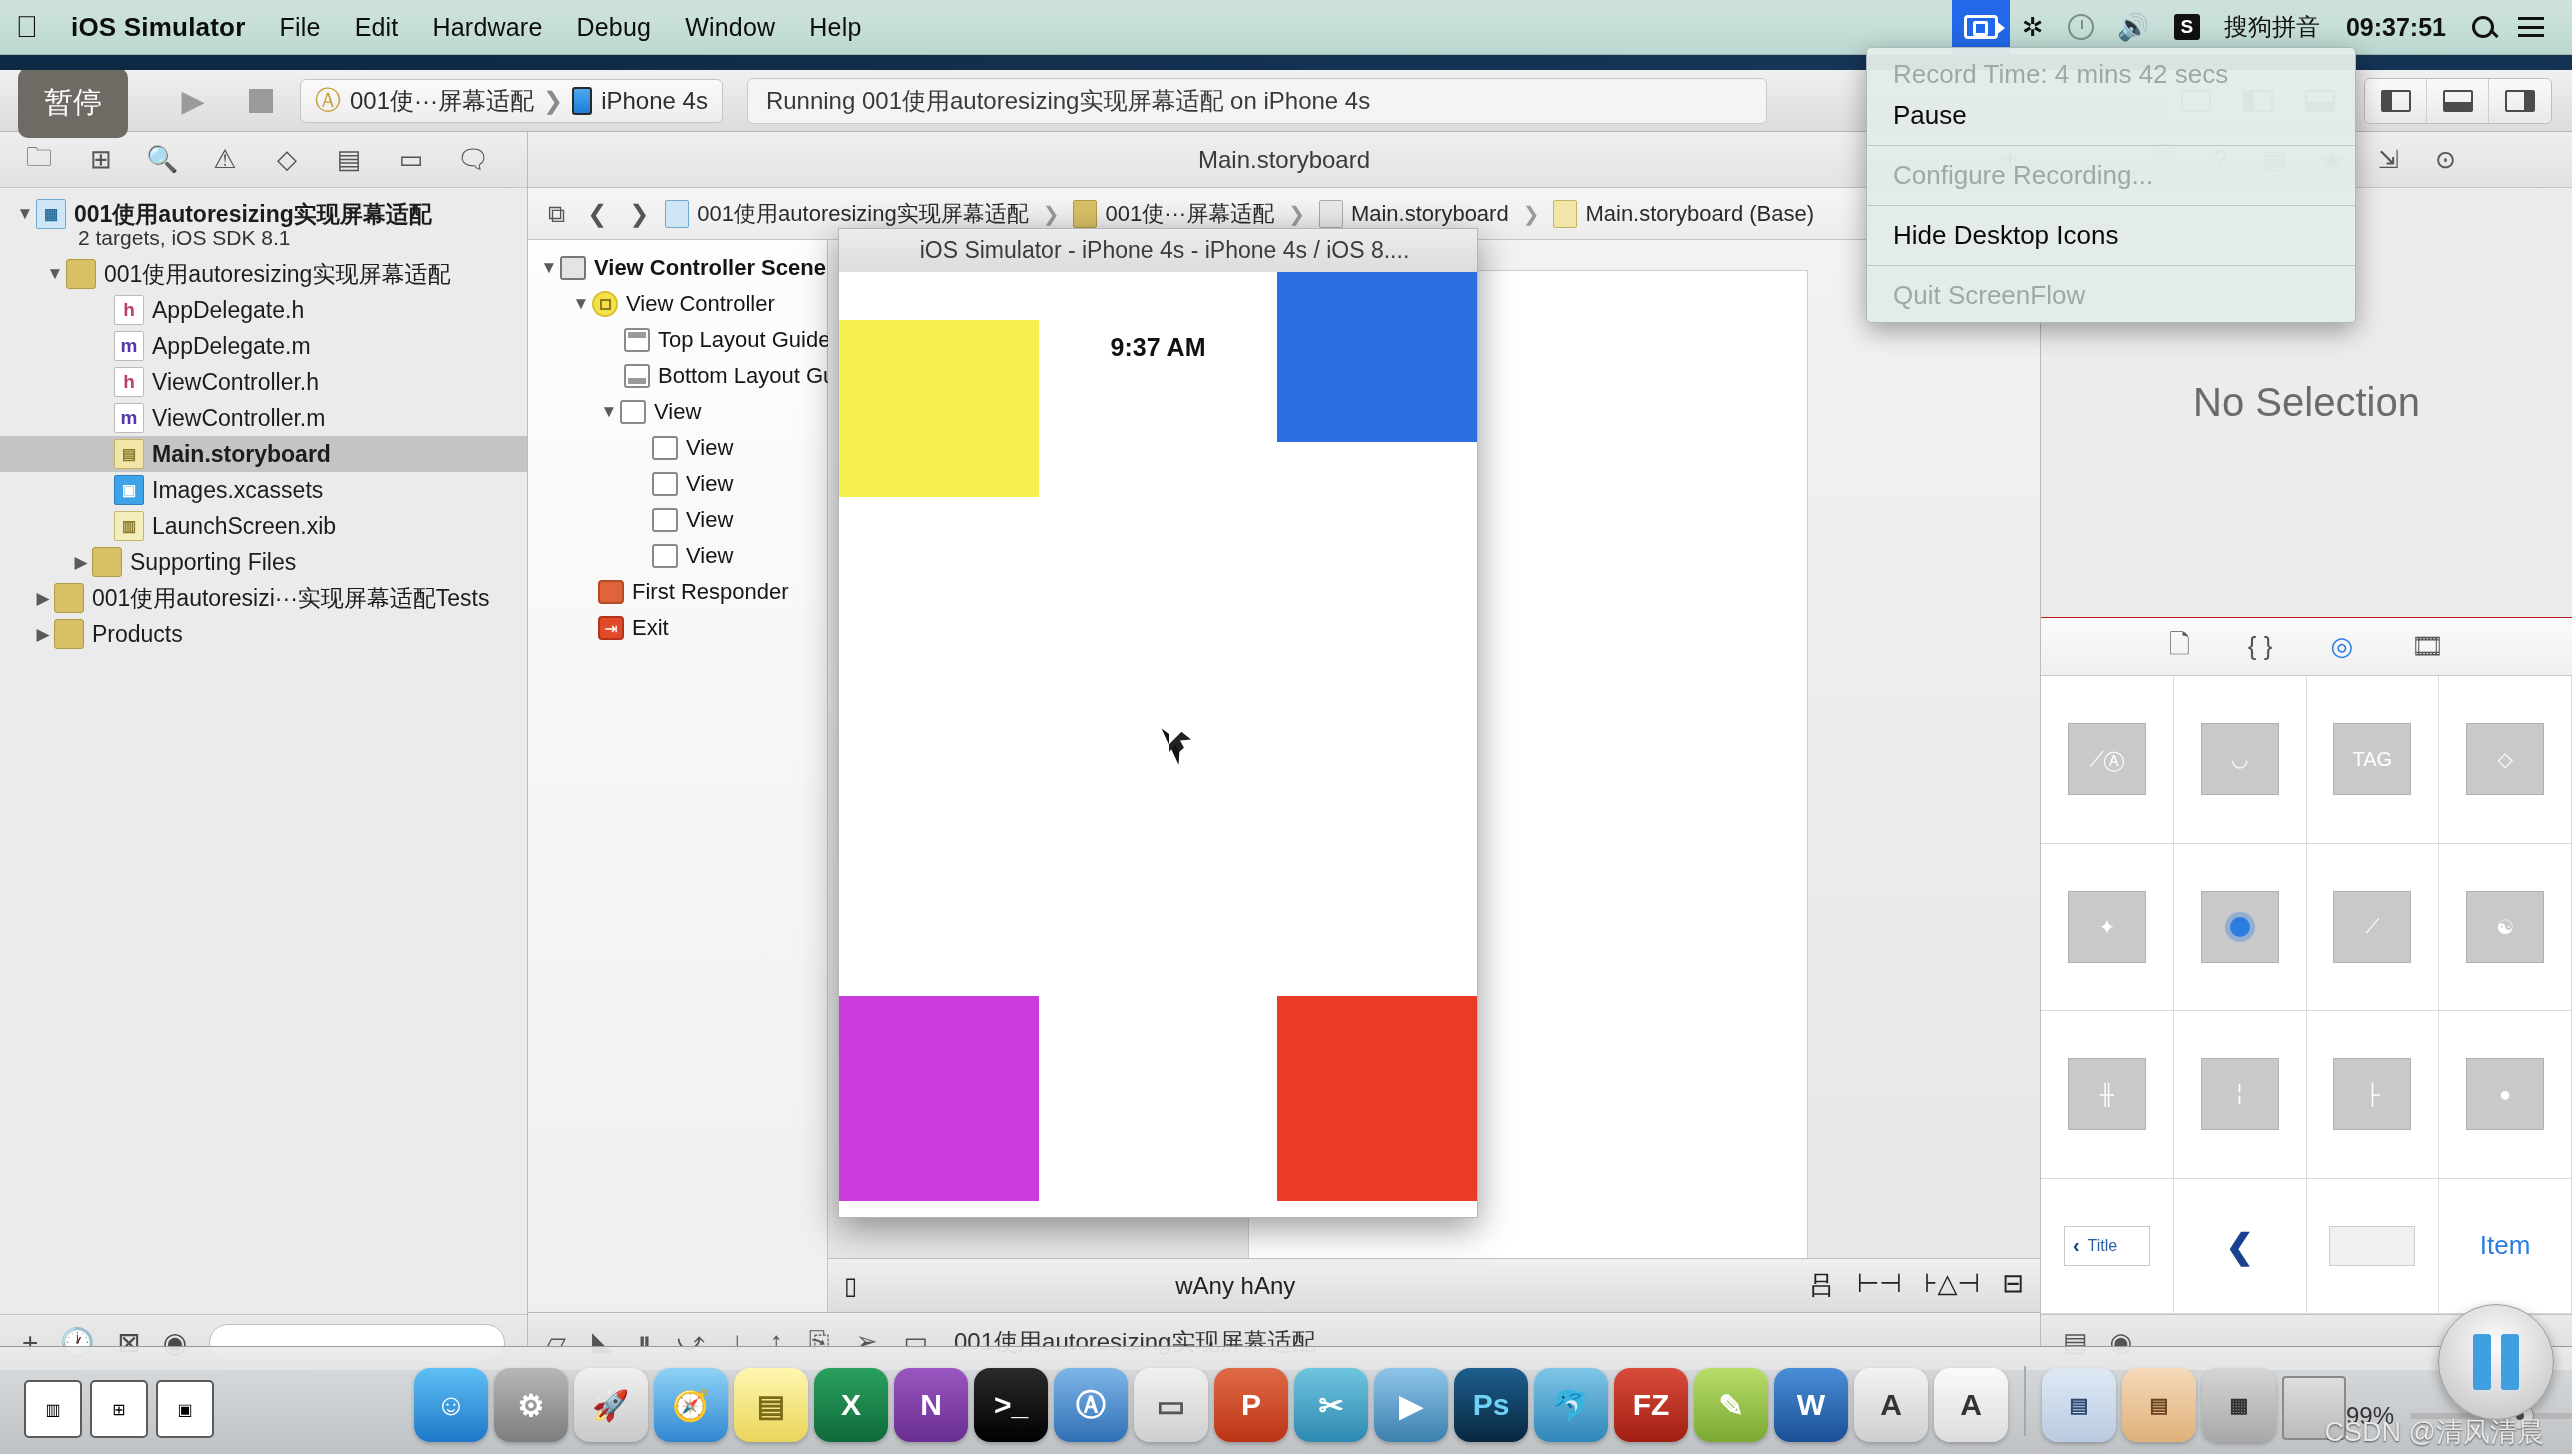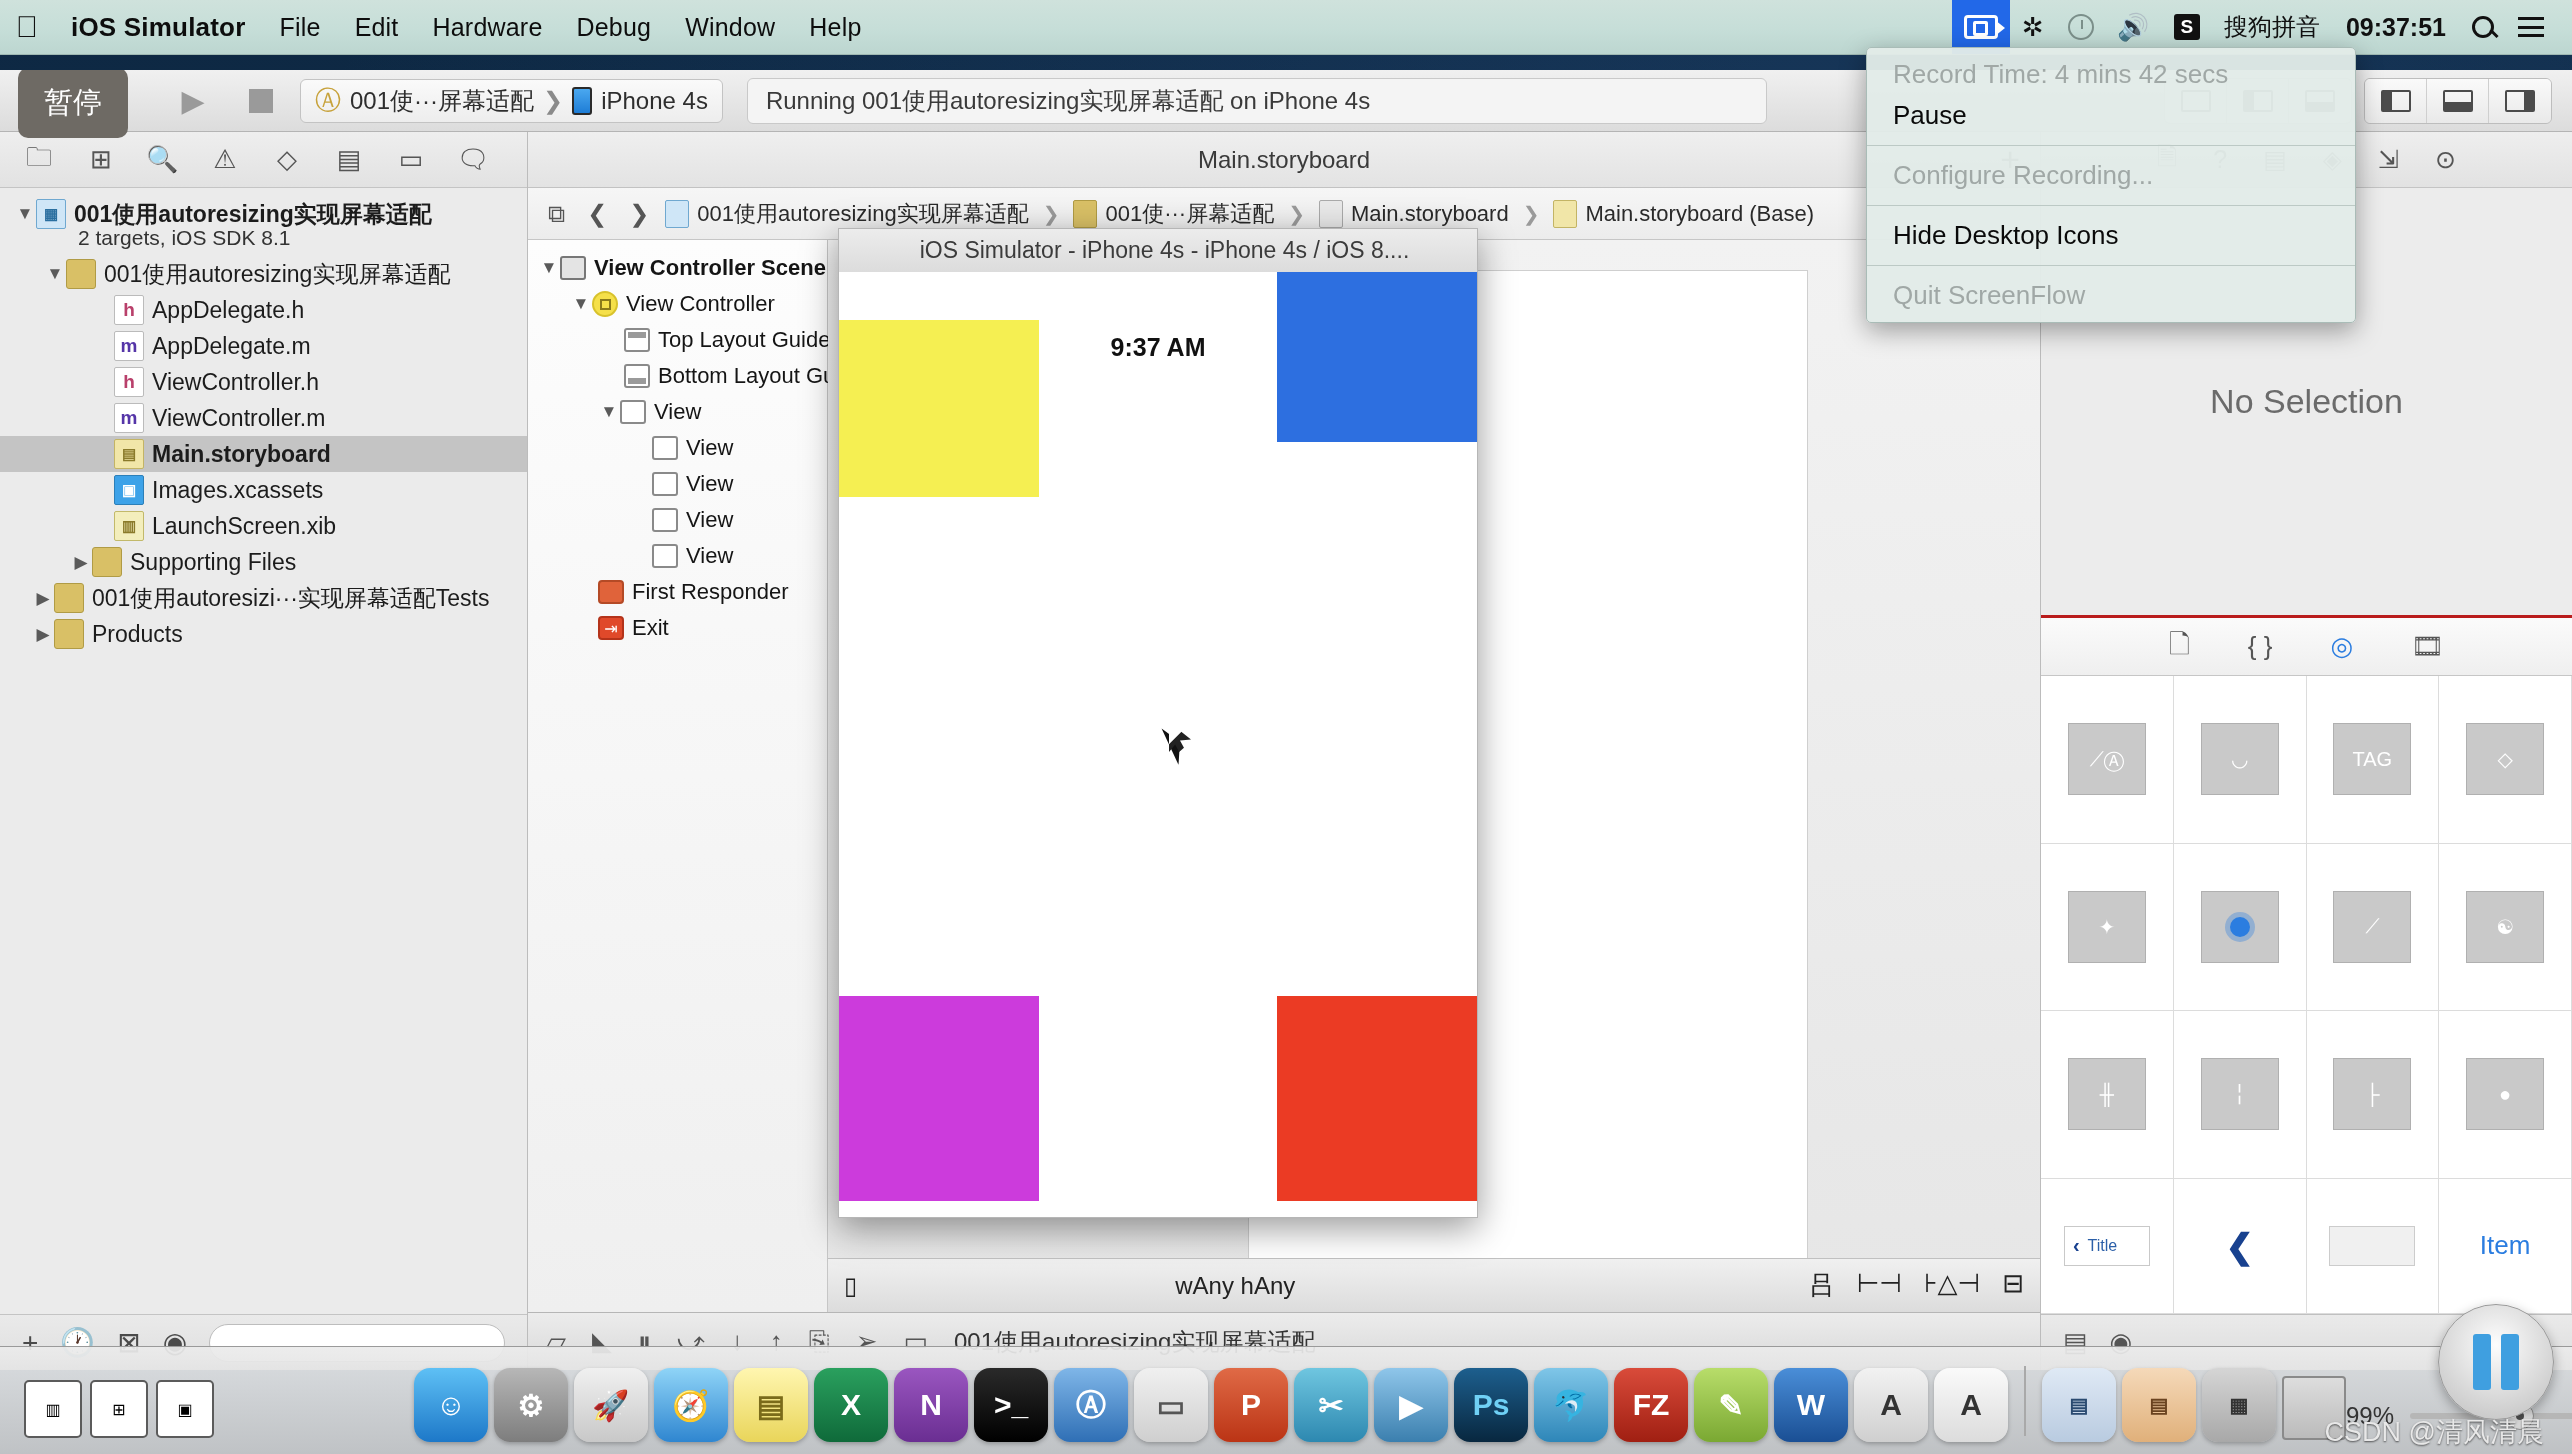--- a/index.html
+++ b/index.html
@@ -230,21 +230,21 @@
      clip-path:polygon(0 0, 0 100%, 28% 75%, 46% 100%, 68% 86%, 50% 62%, 100% 58%);
      filter:drop-shadow(0 0 1px #000); }
 
   
   .inspector{ width:532px; background:#ececec; border-left:1px solid #bcbcbc;
       display:flex; flex-direction:column; flex:0 0 532px;}
   .insp-tabs{ height:56px; background:linear-gradient(180deg,#eeeeee,#e2e2e2);
       border-bottom:1px solid #c4c4c4; display:flex; align-items:center; justify-content:center;
       gap:36px; font-size:25px; color:#555; }
   .insp-body{ height:430px; display:flex; align-items:center; justify-content:center;
-      font-size:34px; color:#6b6b6b; border-bottom:3px solid #b91c1c;}
+      font-size:40px; color:#6b6b6b; border-bottom:1px solid #b91c1c;}
   .lib-tabs{ height:58px; display:flex; align-items:center; justify-content:center; gap:58px;
       background:linear-gradient(180deg,#fbfbfb,#efefef); border-bottom:1px solid #c6c6c6;
       font-size:26px; color:#555; }
   .lib-tabs .sel{ color:#2b7de0; }
   .lib-grid{ flex:1; display:grid; grid-template-columns:repeat(4,1fr);
       background:#fff; overflow:hidden;}
   .lib-cell{ border-right:1px solid #dcdcdc; border-bottom:1px solid #dcdcdc;
       display:flex; align-items:center; justify-content:center; position:relative;}
   .tile{ width:78px;height:72px;background:#c9c9c9;border:1px solid #b0b0b0;
       display:flex;align-items:center;justify-content:center; color:#fff; font-size:20px;}

